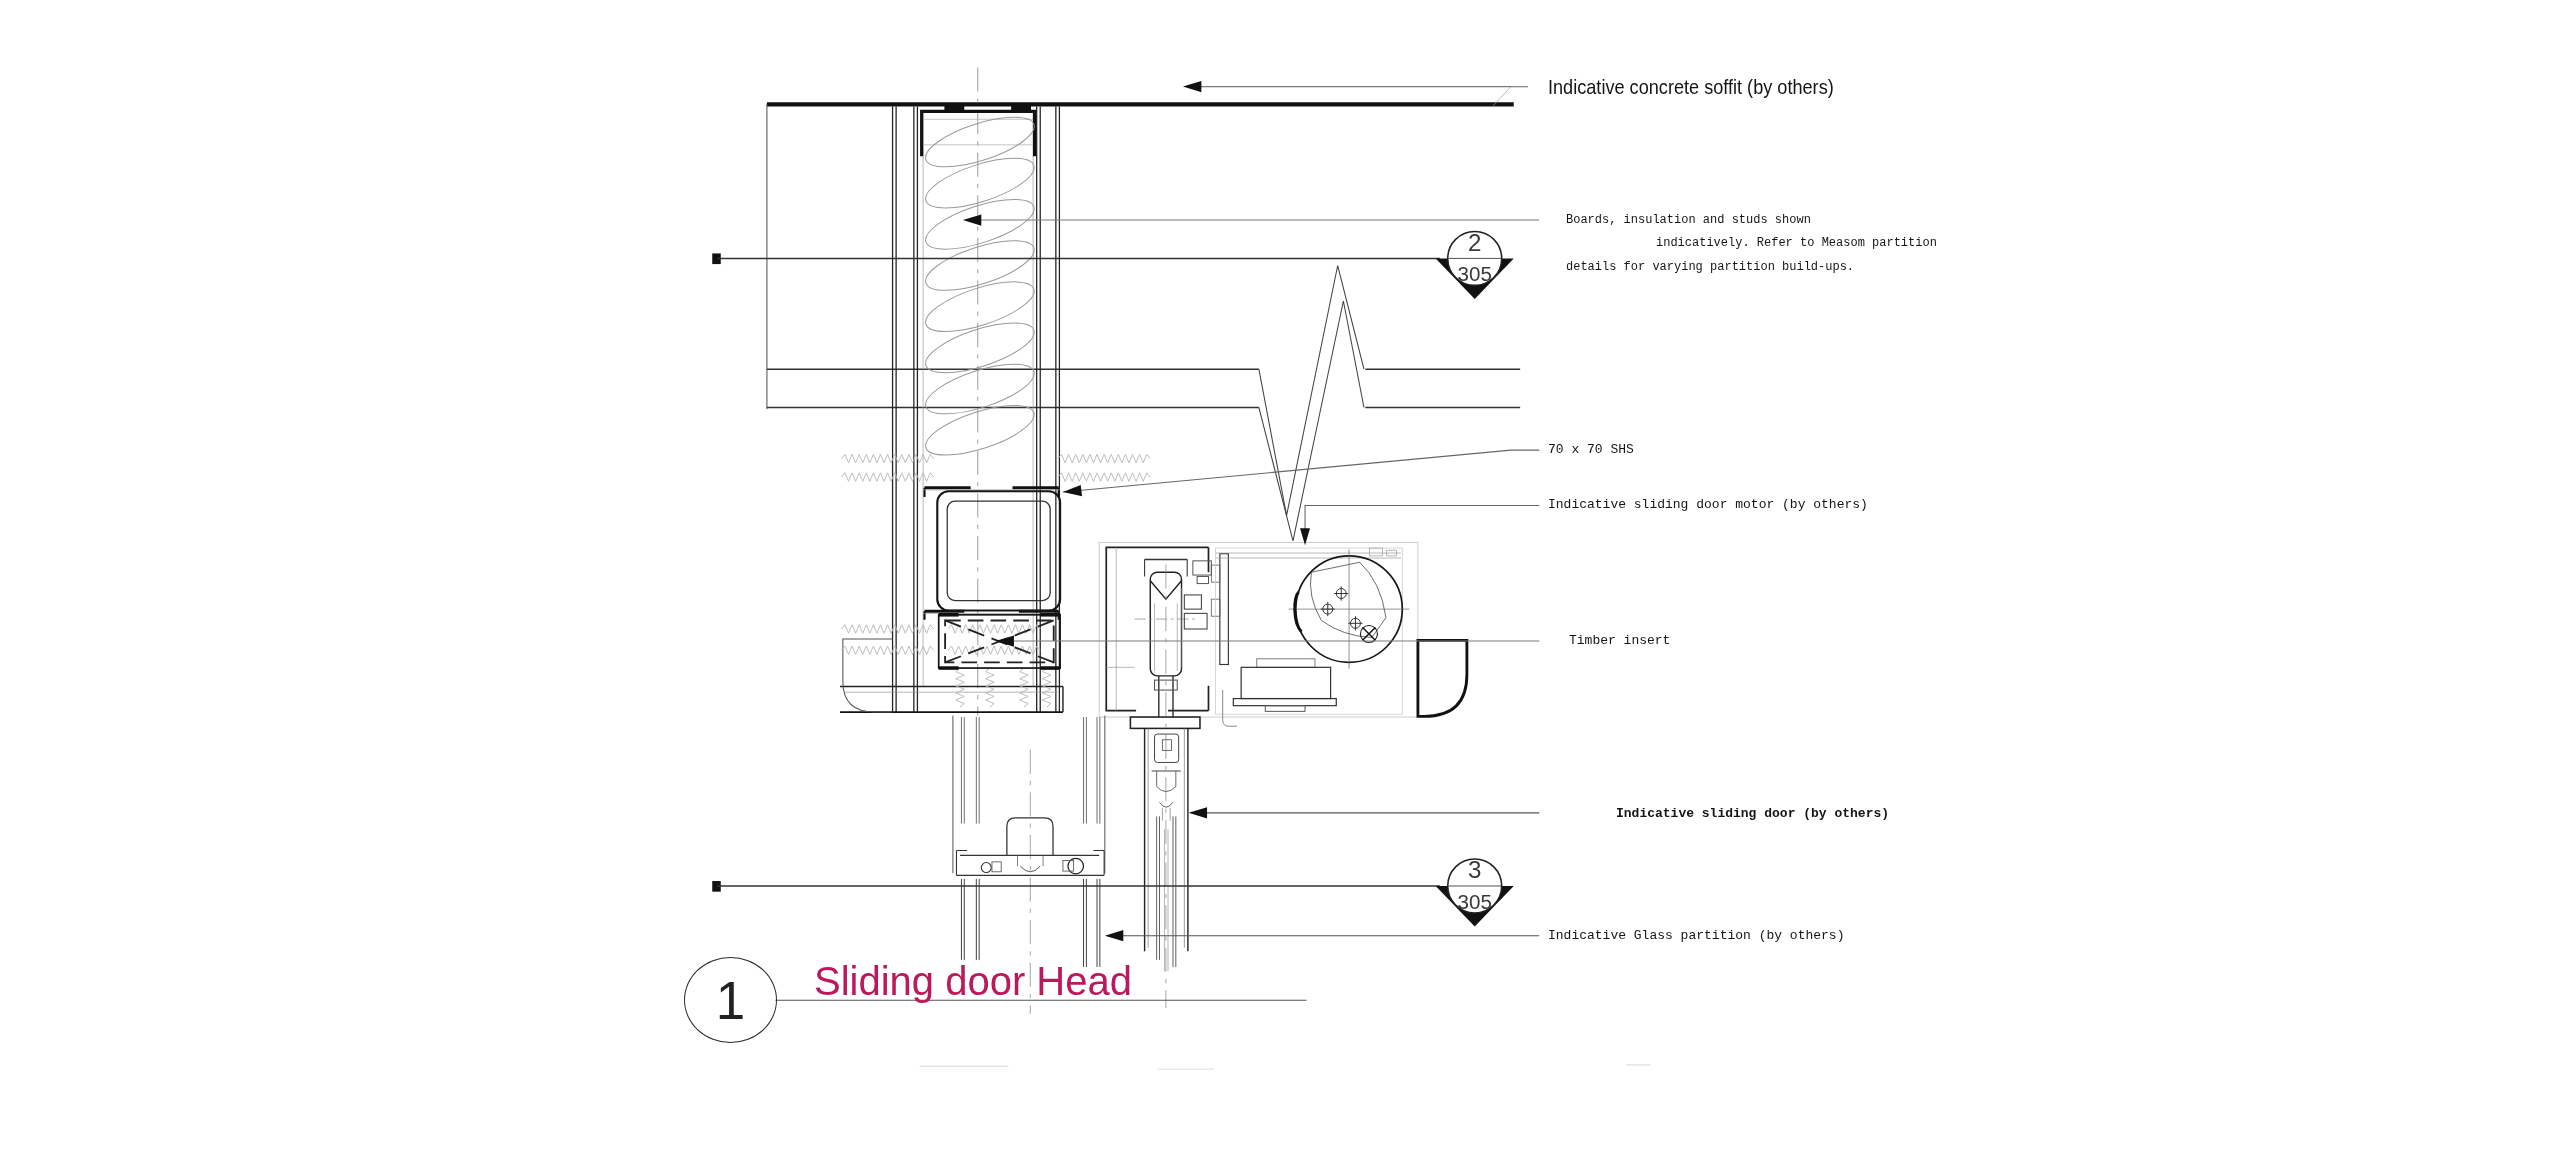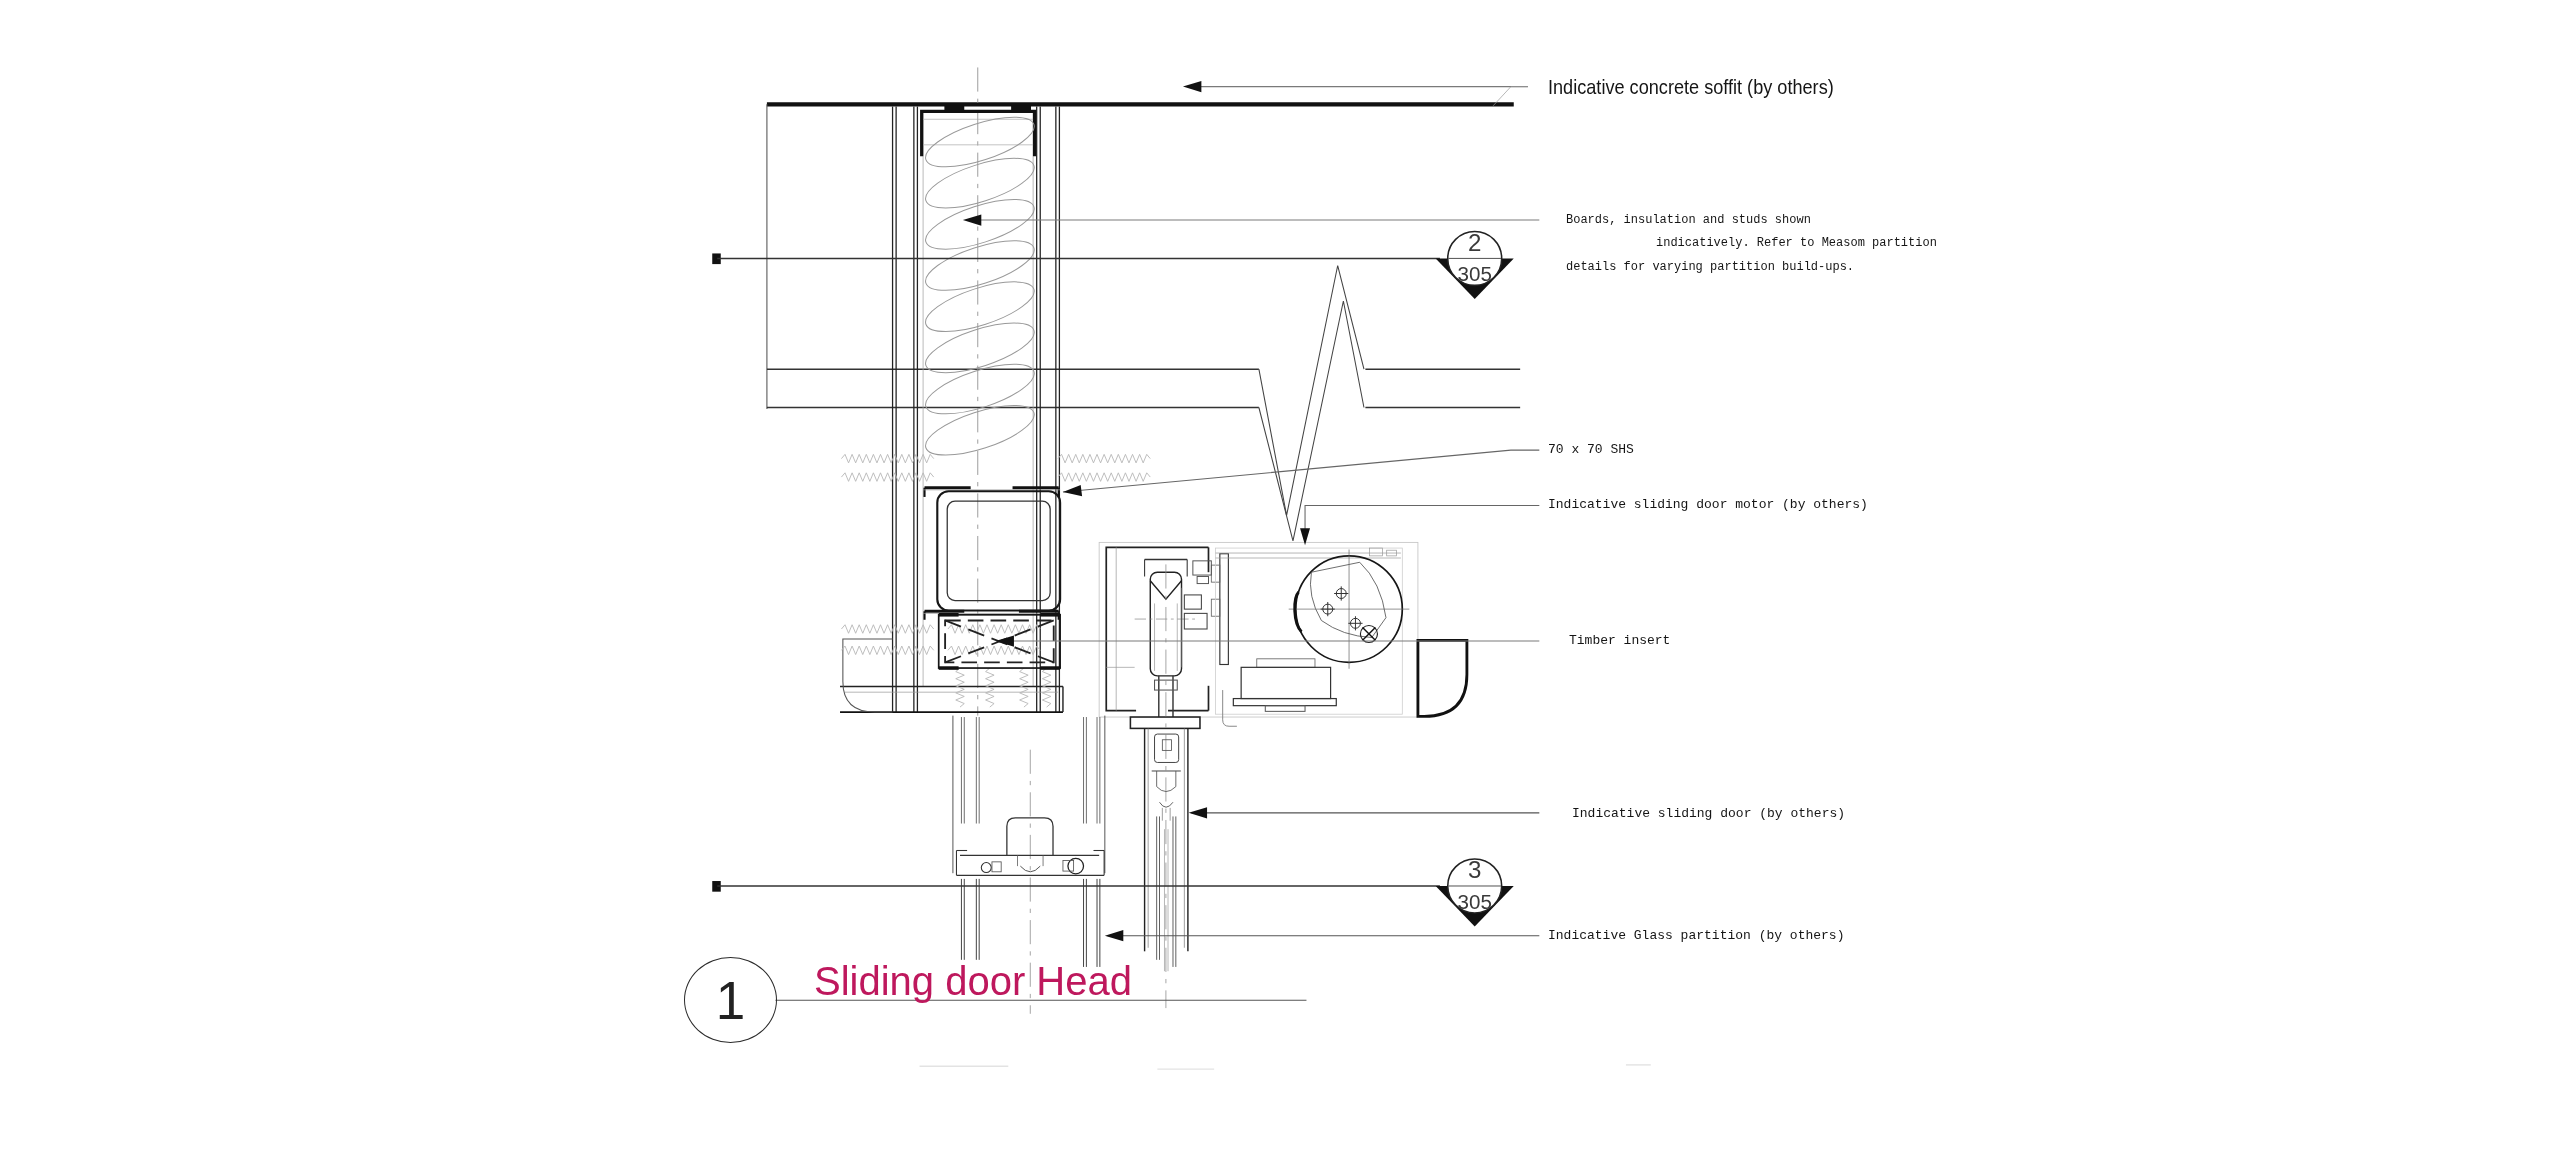--- a/index.html
+++ b/index.html
@@ -349,21 +349,21 @@
 
 <div>
   <div class="note-line" style="position:absolute;left:1566px;top:209px;">Boards, insulation and studs shown</div>
   <div class="note-line" style="position:absolute;left:1656px;top:232px;">indicatively. Refer to Measom partition</div>
   <div class="note-line" style="position:absolute;left:1566px;top:256px;">details for varying partition build-ups.</div>
 </div>
 
 <div class="label" style="left:1548px;top:438px;">70 x 70 SHS</div>
 <div class="label" style="left:1548px;top:493px;">Indicative sliding door motor (by others)</div>
 <div class="label" style="left:1548px;top:629px;margin-left:21px;">Timber insert</div>
-<div class="label" style="left:1572px;top:802px;">Indicative sliding door (by others)</div>
+<div class="label" style="left:1616px;top:802px;font-weight:bold;">Indicative sliding door (by others)</div>
 <div class="label" style="left:1548px;top:924px;">Indicative Glass partition (by others)</div>
 
 <div id="detail-circle">
   <span>1</span>
 </div>
 <div id="drawing-title">Sliding door Head</div>
 
 </div>
 
 

